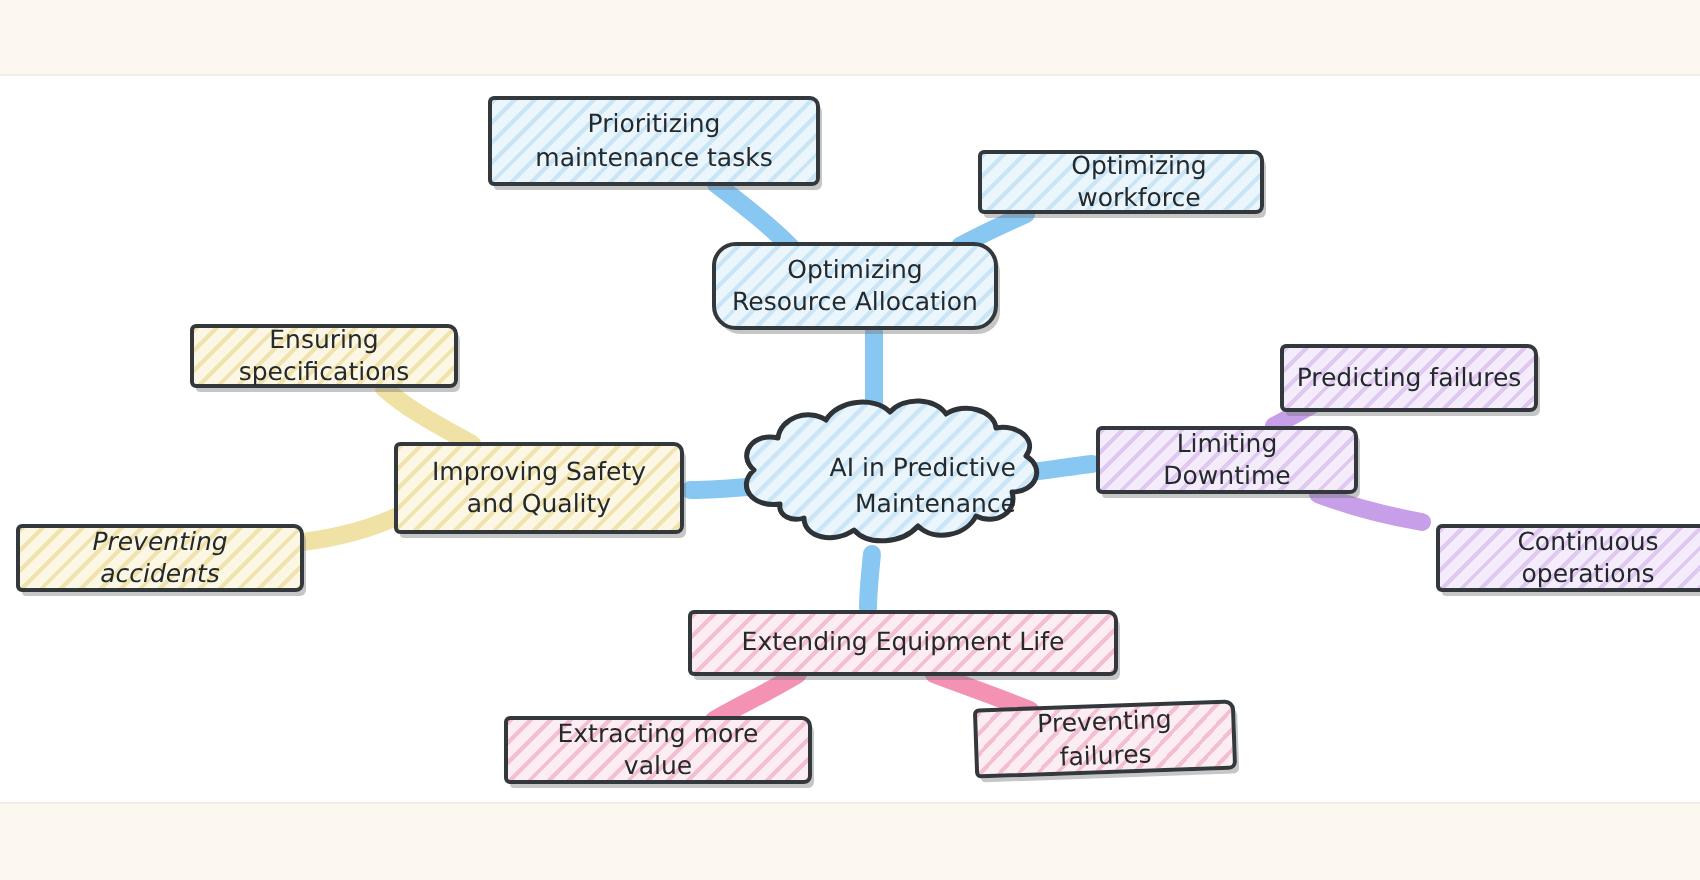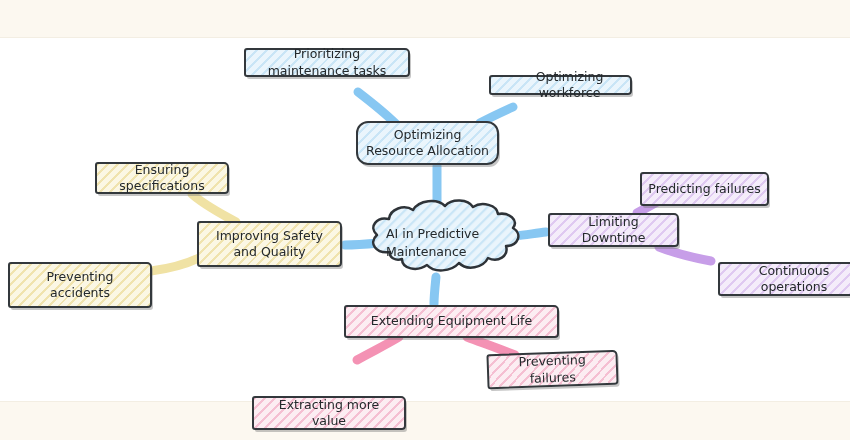--- a/index.html
+++ b/index.html
@@ -27,21 +27,21 @@
     font-size:12.5px;line-height:1.3;
     padding:2px 6px;
   }
   .node.blue  {background:repeating-linear-gradient(135deg,#c9e5f6 0 2px,#eaf5fc 2px 7px);}
   .node.purple{background:repeating-linear-gradient(135deg,#dfc9f1 0 2px,#f4ecfa 2px 7px);}
   .node.pink  {background:repeating-linear-gradient(135deg,#f5bfd2 0 2px,#fcedf2 2px 7px);}
   .node.yellow{background:repeating-linear-gradient(135deg,#f0e3ae 0 2px,#fbf7e4 2px 7px);}
 
   .root-label{
     position:absolute;left:386px;top:221px;width:122px;height:44px;
-    display:flex;align-items:center;justify-content:center;text-align:left;
+    display:flex;align-items:center;justify-content:center;text-align:right;
     color:#24292c;font-size:12.5px;line-height:1.45;
   }
   path.edge{fill:none;stroke-linecap:round;}
   path.edge.blue  {stroke:#87c7f2;stroke-width:9;}
   path.edge.purple{stroke:#c79ee8;stroke-width:9;}
   path.edge.pink  {stroke:#f492b4;stroke-width:9;}
   path.edge.yellow{stroke:#f0e2a4;stroke-width:9;}
   .tilt{transform:rotate(-2deg);}
 </style>
 </head>
@@ -91,49 +91,49 @@
              C 396,261 389,258 390,252 Z"></path>
   </svg>
 
   <div class="root-label">
     <span>AI in Predictive Maintenance</span>
   </div>
 
   <div class="node blue" style="left:356px;top:121px;width:143px;height:44px;border-radius:12px;">
     <span>Optimizing Resource Allocation</span>
   </div>
-  <div class="node blue" style="left:244px;top:48px;width:166px;height:29px;">
+  <div class="node blue" style="left:244px;top:48px;width:166px;height:45px;">
     <span>Prioritizing maintenance tasks</span>
   </div>
-  <div class="node blue" style="left:489px;top:75px;width:143px;height:20px;padding-left:24px;">
+  <div class="node blue" style="left:489px;top:75px;width:143px;height:32px;padding-left:24px;">
     <span>Optimizing workforce</span>
   </div>
 
   <div class="node purple" style="left:548px;top:213px;width:131px;height:34px;">
     <span>Limiting Downtime</span>
   </div>
   <div class="node purple" style="left:640px;top:158px;width:129px;height:34px;margin-top:14px;">
     <span>Predicting failures</span>
   </div>
   <div class="node purple" style="left:718px;top:262px;width:152px;height:34px;">
     <span>Continuous operations</span>
   </div>
 
   <div class="node pink" style="left:344px;top:305px;width:215px;height:33px;">
     <span>Extending Equipment Life</span>
   </div>
-  <div class="node pink" style="left:252px;top:358px;width:154px;height:34px;margin-top:38px;">
+  <div class="node pink" style="left:252px;top:358px;width:154px;height:34px;">
     <span>Extracting more value</span>
   </div>
   <div class="node pink tilt" style="left:487px;top:352px;width:131px;height:35px;">
     <span>Preventing failures</span>
   </div>
 
   <div class="node yellow" style="left:197px;top:221px;width:145px;height:46px;">
     <span>Improving Safety and Quality</span>
   </div>
   <div class="node yellow" style="left:95px;top:162px;width:134px;height:32px;">
     <span>Ensuring specifications</span>
   </div>
-  <div class="node yellow" style="left:8px;top:262px;width:144px;height:46px;">
+  <div class="node yellow" style="left:8px;top:262px;width:144px;height:34px;font-style:italic;">
     <span>Preventing accidents</span>
   </div>
 </div>
 
 </body></html>

